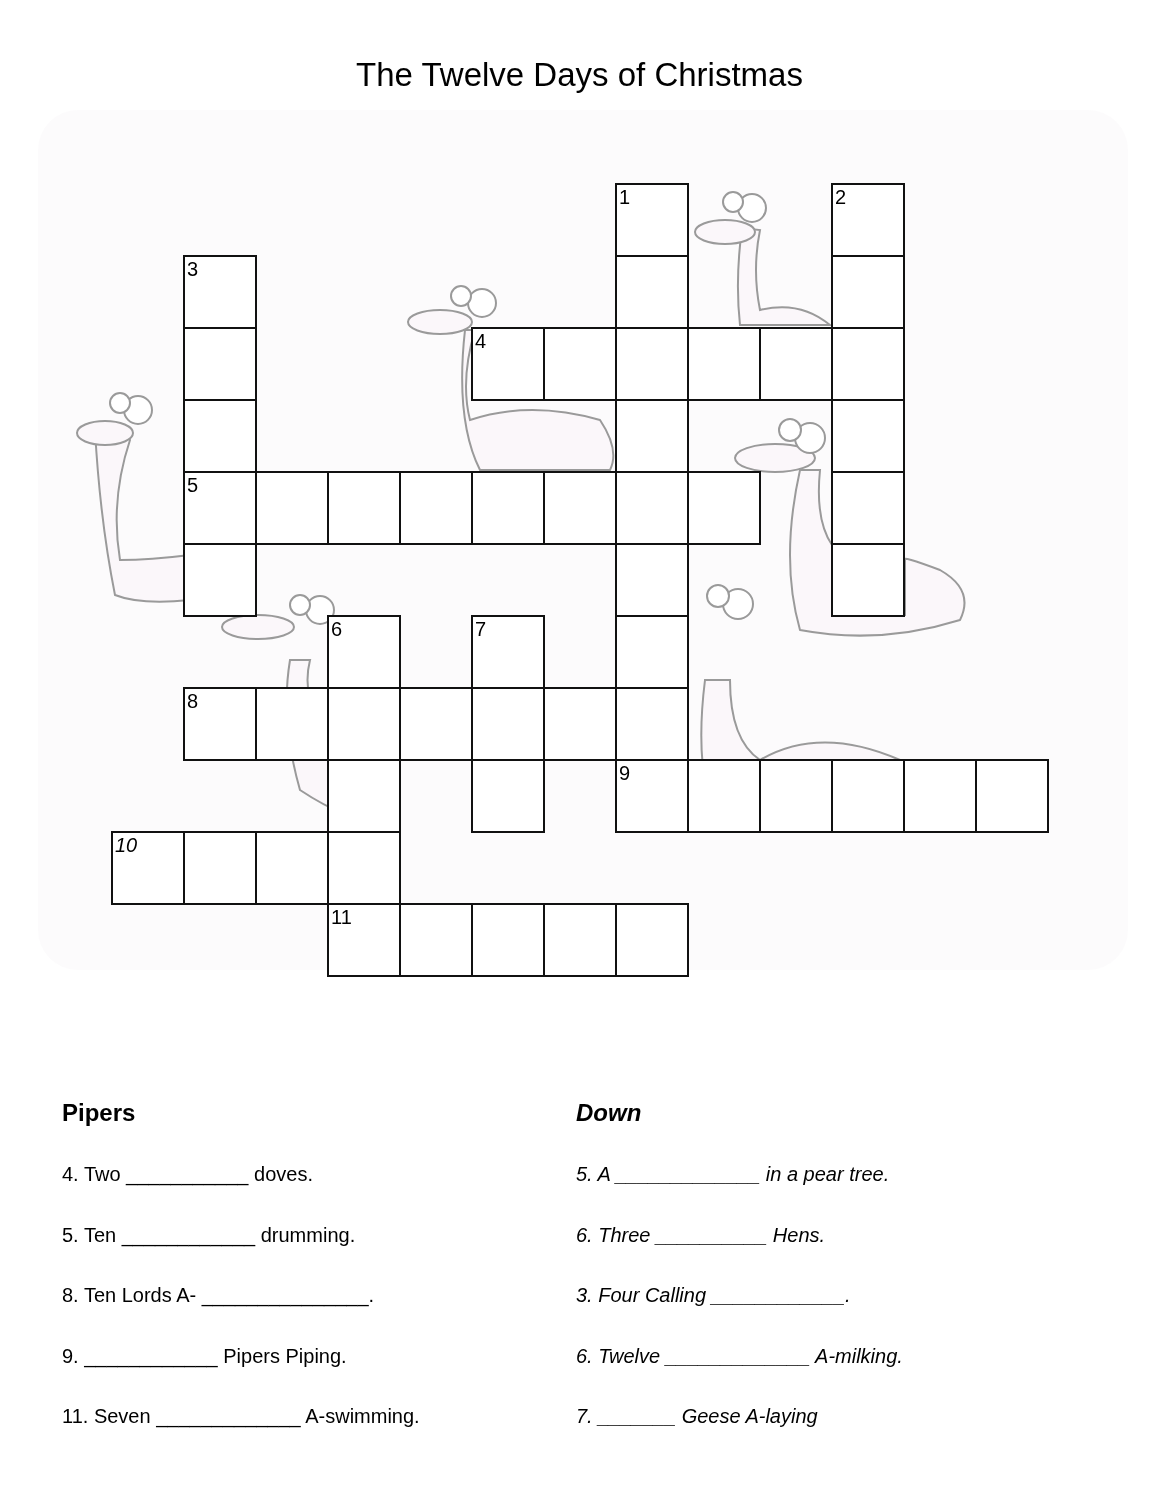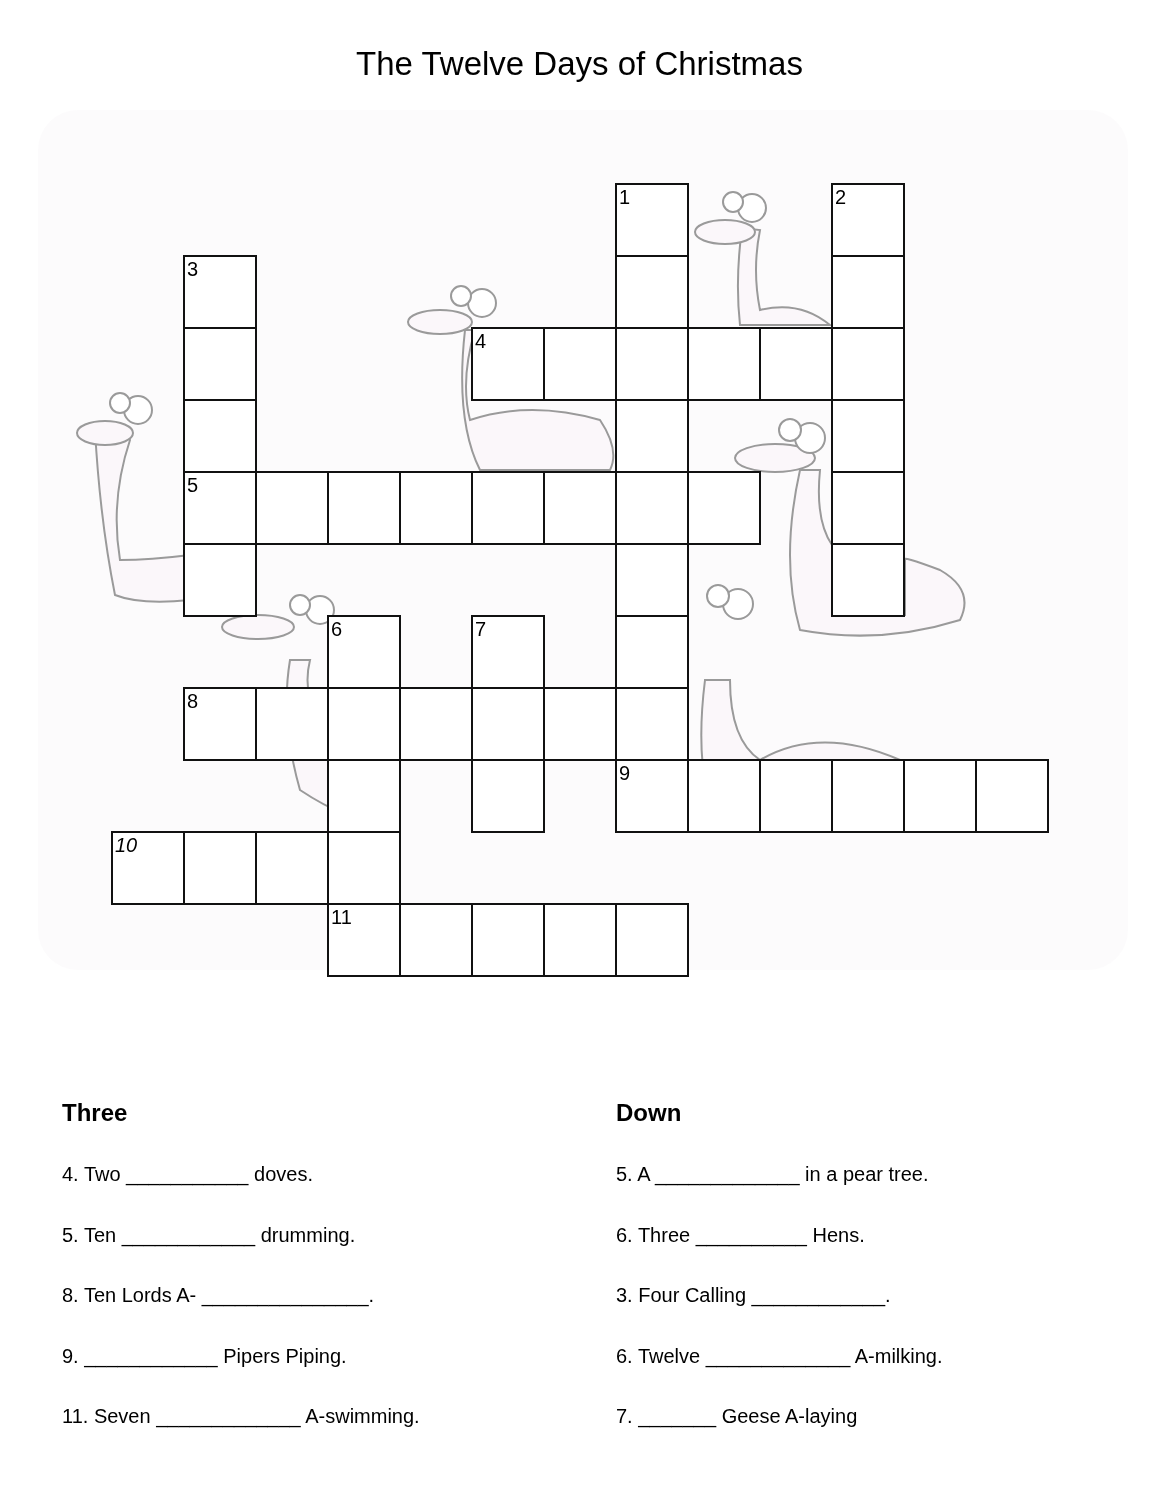--- a/index.html
+++ b/index.html
@@ -1,27 +1,27 @@
 <!DOCTYPE html>
 <html><head>
 <meta charset="utf-8">
 <style>
   html, body { margin:0; padding:0; background:#ffffff; }
   body { width:1159px; height:1500px; position:relative; overflow:hidden; font-family:"Liberation Sans", sans-serif; color:#000; }
-  .title { position:absolute; top:45px; left:0; width:1159px; text-align:center; font-size:33px; font-weight:normal; }
+  .title { position:absolute; top:56px; left:0; width:1159px; text-align:center; font-size:33px; font-weight:normal; }
   .bg-art { position:absolute; left:38px; top:110px; width:1090px; height:860px; background:#fcfbfc; border-radius:40px; opacity:0.9; }
   .swan { position:absolute; }
   .grid { position:absolute; left:0; top:0; }
   .cell { position:absolute; width:72px; height:72px; box-sizing:border-box; border:2px solid #111; background:#fff; margin-left:-1px; margin-top:-1px; }
   .cell .num { position:absolute; left:2px; top:1px; font-size:20px; line-height:22px; }
   .clues { position:absolute; top:1098px; font-size:20px; line-height:28.5px; }
   .clues h2 { font-size:24px; font-weight:bold; margin:0 0 2px 0; line-height:30px; }
   .clues .clue { white-space:pre;margin-top:32px; }
   #across { left:62px; }
-  #down { left:616px; }
+  #down { left:576px;font-style:italic; }
 </style>
 </head>
 <body>
 
 <div class="title">The Twelve Days of Christmas</div>
 
 <div class="bg-art"></div>
 
 <svg class="swan" width="1159" height="1000" style="left:0;top:0;">
   <g fill="#fbf7fa" stroke="#9a9a9a" stroke-width="2">
@@ -130,21 +130,21 @@
     <div class="cell" style="left: 328px; top: 904px; width: 74px; height: 74px;">
       <span class="num">11</span>
     </div>
     <div class="cell" style="left: 400px; top: 904px; width: 74px; height: 74px;"></div>
     <div class="cell" style="left: 472px; top: 904px; width: 74px; height: 74px;"></div>
     <div class="cell" style="left: 544px; top: 904px; width: 74px; height: 74px;"></div>
     <div class="cell" style="left: 616px; top: 904px; width: 74px; height: 74px;"></div>
   </div>
 
 <div class="clues" id="across">
-  <h2>Three</h2>
+  <h2>Pipers</h2>
   <div class="clue">4. Two ___________ doves.</div>
   <div class="clue">5. Ten ____________ drumming.</div>
   <div class="clue">8. Ten Lords A- _______________.</div>
   <div class="clue">9. ____________ Pipers Piping.</div>
   <div class="clue">11. Seven _____________ A-swimming.</div>
 </div>
 
 <div class="clues" id="down">
   <h2>Down</h2>
   <div class="clue">5. A _____________ in a pear tree.</div>

